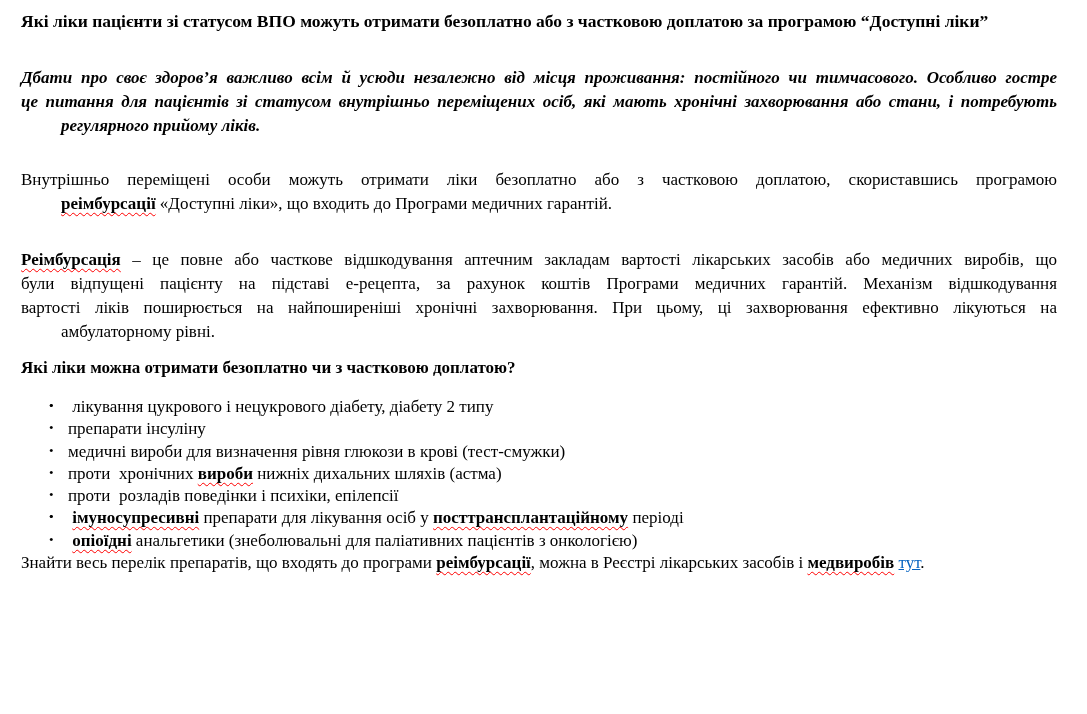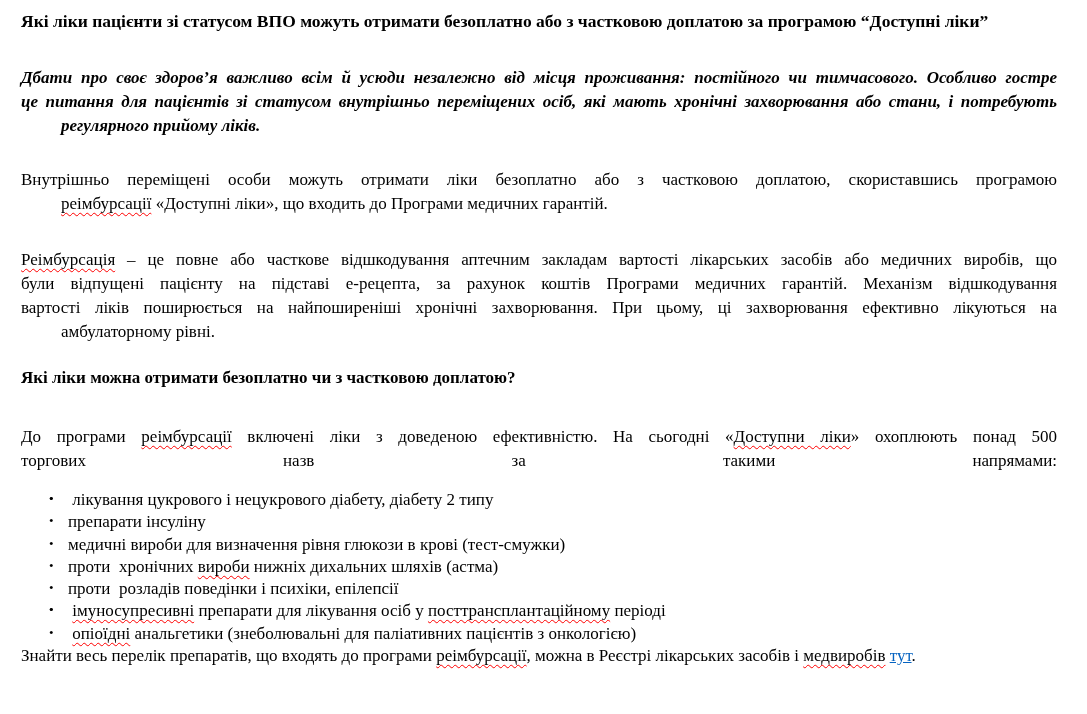--- a/index.html
+++ b/index.html
@@ -24,21 +24,21 @@
   .lead {
     margin-top: 33px;
     font-weight: bold;
     font-style: italic;
   }
   .jline { line-height: 24px; text-align: justify; text-align-last: justify; }
   .nline { line-height: 24px; text-align: left; margin-left: 40px; }
   .p1 { margin-top: 30px; }
   .p2 { margin-top: 32px; }
   .h2 {
-    margin-top: 22px;
+    margin-top: 12px;
     font-weight: bold;
     line-height: 24px;
   }
   .p3 { margin-top: 35px; }
   ul.bullets {
     list-style: none;
     margin: 16px 0 0 0;
     padding: 0;
   }
   ul.bullets li {
@@ -55,20 +55,21 @@
     line-height: 22.3px;
   }
   .footer { line-height: 22px; white-space: pre-wrap; }
   .misspell {
     text-decoration-line: underline;
     text-decoration-style: wavy;
     text-decoration-color: #ff0000;
     text-decoration-thickness: 1px;
     text-underline-offset: 3px;
     text-decoration-skip-ink: none;
+    font-weight: bold;
   }
   a.doc-link {
     color: #0563C1;
     text-decoration: underline;
     cursor: pointer;
   }
 </style>
 </head>
 <body>
 
@@ -89,24 +90,20 @@
 
   <div class="p2">
     <div class="jline"><span class="misspell">Реімбурсація</span><span> – це повне або часткове відшкодування аптечним закладам вартості лікарських засобів або медичних виробів, що</span></div>
     <div class="jline"><span>були відпущені пацієнту на підставі е-рецепта, за рахунок коштів Програми медичних гарантій. Механізм відшкодування</span></div>
     <div class="jline"><span>вартості ліків поширюється на найпоширеніші хронічні захворювання. При цьому, ці захворювання ефективно лікуються на</span></div>
     <div class="nline"><span>амбулаторному рівні.</span></div>
   </div>
 
   <div class="h2">Які ліки можна отримати безоплатно чи з частковою доплатою?</div>
 
-  <div class="p3">
-    <div class="jline"><span>До програми </span><span class="misspell">реімбурсації</span><span> включені ліки з доведеною ефективністю. На сьогодні «</span><span class="misspell">Доступни ліки</span><span>» охоплюють понад 500</span></div>
-    <div class="jline"><span>торгових назв за такими напрямами:</span></div>
-  </div>
 
   <ul class="bullets">
     <li><span class="dot">•</span></li>
     <li><span class="dot">•</span><span><span> лікування цукрового і нецукрового діабету, діабету 2 типу</span></span></li>
     <li><span class="dot">•</span><span><span>препарати інсуліну</span></span></li>
     <li><span class="dot">•</span><span><span>медичні вироби для визначення рівня глюкози в крові (тест-смужки)</span></span></li>
     <li><span class="dot">•</span><span><span>проти  хронічних </span><span class="misspell">вироби</span><span> нижніх дихальних шляхів (астма)</span></span></li>
     <li><span class="dot">•</span><span><span>проти  розладів поведінки і психіки, епілепсії</span></span></li>
     <li><span class="dot">•</span></li>
     <li><span class="dot">•</span><span><span> </span><span class="misspell">імуносупресивні</span><span> препарати для лікування осіб у </span><span class="misspell">посттрансплантаційному</span><span> періоді</span></span></li>

